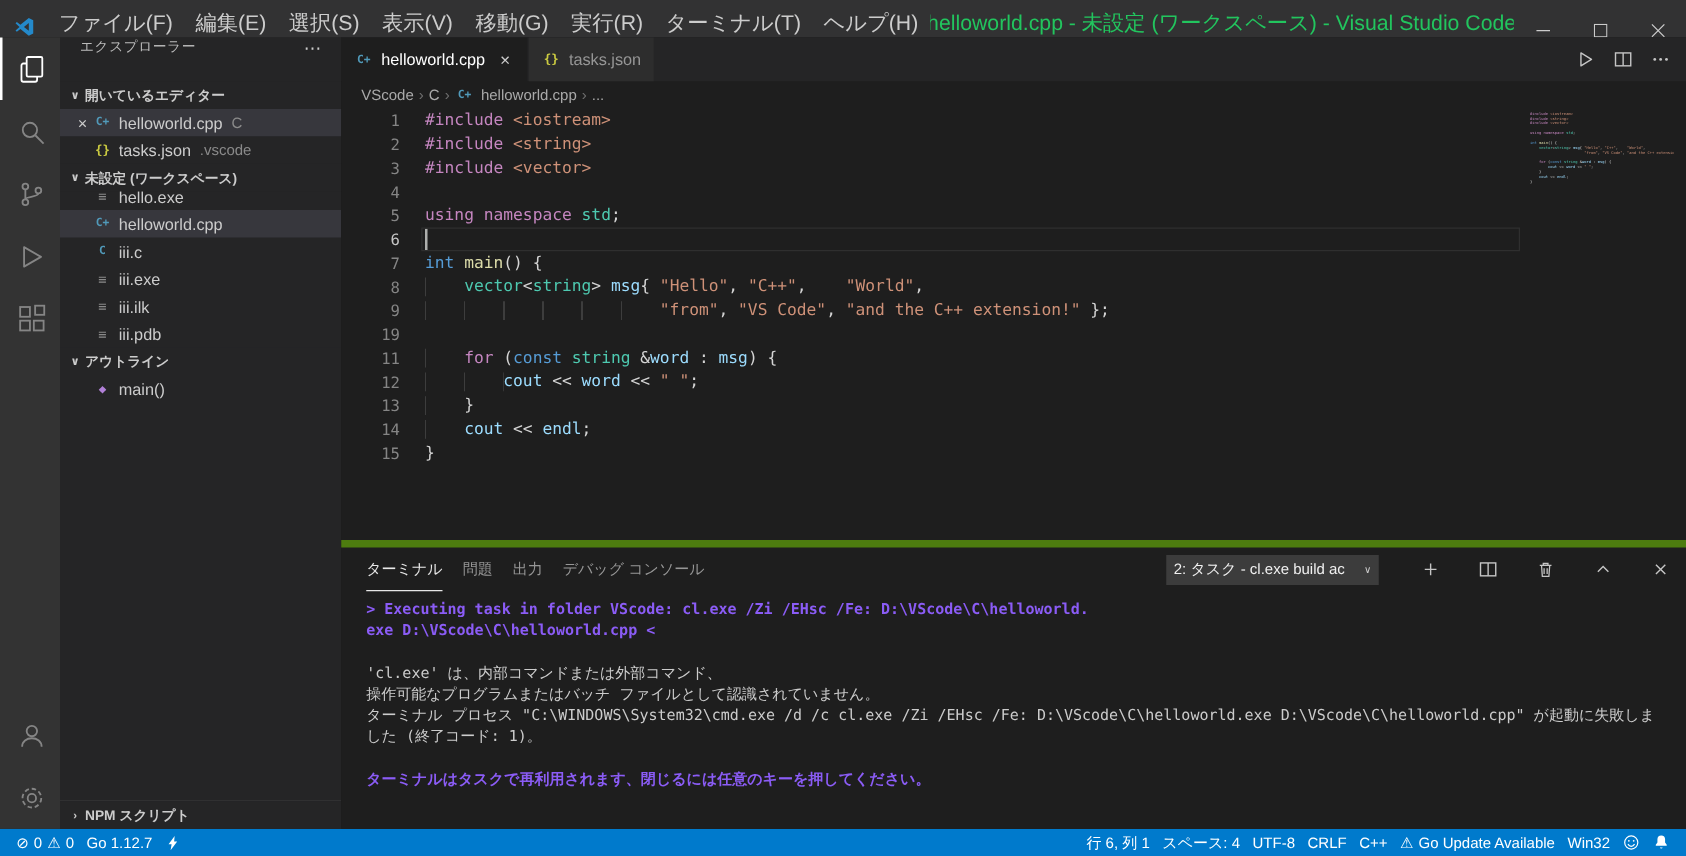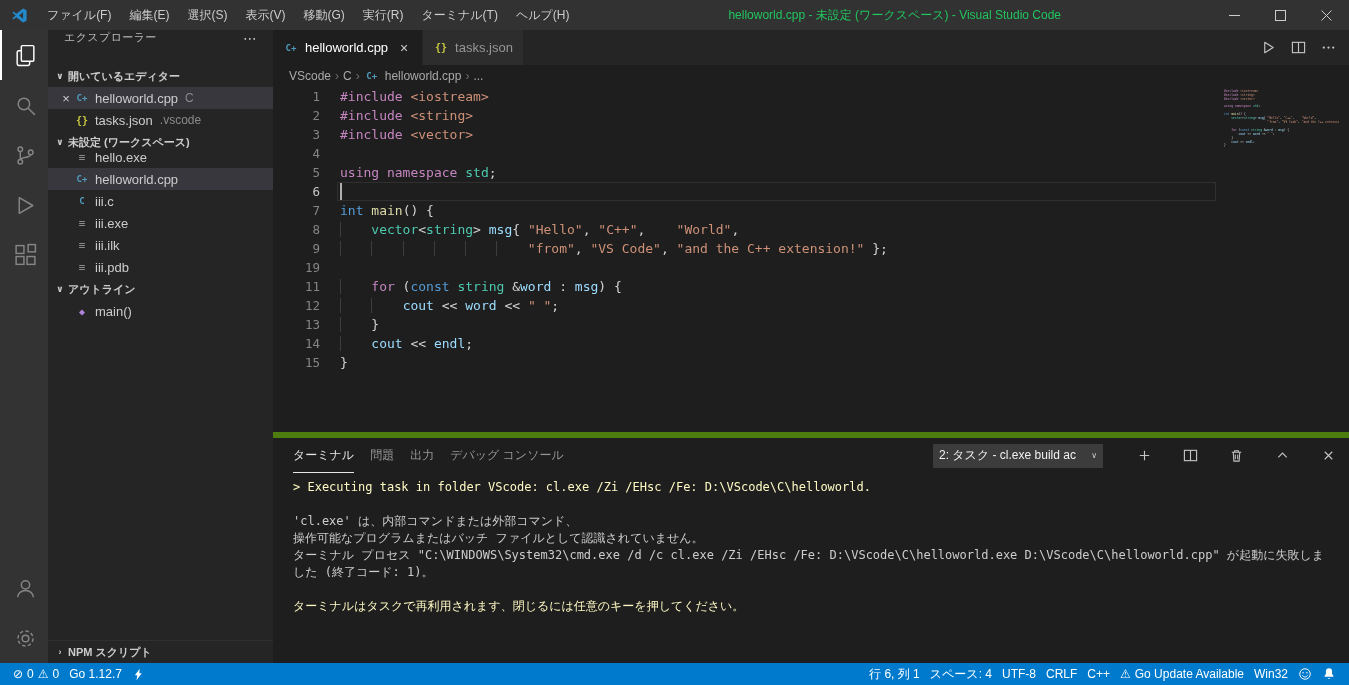--- a/index.html
+++ b/index.html
@@ -1,21 +1,21 @@
 <!DOCTYPE html>
 <html><head>
 <meta charset="utf-8">
 <style>
 *{margin:0;padding:0;box-sizing:border-box}
 html,body{width:1349px;height:685px;overflow:hidden;background:#1e1e1e;color:#ccc;
   font-family:"Liberation Sans","DejaVu Sans",sans-serif;font-size:13px}
 svg{display:block}
 
 
-.titlebar{height:30px;background:#323233;display:flex;align-items:center;font-size:12px;color:#ccc}
+.titlebar{height:30px;background:#323233;display:flex;align-items:flex-end;font-size:17px;color:#ccc}
 .tb-logo{width:38px;display:flex;align-items:center;justify-content:center}
 .tb-menu{display:flex}
 .tb-menu-item{padding:0 9px;display:flex;align-items:center;white-space:nowrap}
 .tb-title{flex:1;display:flex;align-items:center;justify-content:center;white-space:nowrap;overflow:hidden;color:#22c55e}
 .tb-controls{display:flex}
 .tb-btn{width:46px;display:flex;align-items:center;justify-content:center;color:#ccc}
 
 
 .main{display:flex;height:633px}
 
@@ -89,21 +89,21 @@
 .panel-header{height:35px;display:flex;align-items:stretch;padding:0 8px 0 20px;flex:none}
 .panel-tabs{display:flex;height:100%}
 .panel-tab{margin-right:16px;font-size:12px;color:#969696;display:flex;align-items:center;border-bottom:1px solid transparent;white-space:nowrap}
 .panel-tab.active{color:#e7e7e7;border-bottom-color:#e7e7e7}
 .panel-actions{margin-left:auto;display:flex;align-items:center;gap:20px}
 .task-select{width:170px;height:24px;background:#3c3c3c;color:#f0f0f0;font-size:12px;display:flex;align-items:center;padding:0 6px;margin-right:8px}
 .task-select .val{flex:1;white-space:nowrap;overflow:hidden}
 .task-select .dd-chev{font-size:8px;color:#ccc;margin-left:4px}
 .terminal{flex:1;padding:6px 20px 0;font-family:"DejaVu Sans Mono",monospace;font-size:12px;line-height:17px;color:#cccccc;overflow:hidden}
 .tline{white-space:pre-wrap;word-break:break-all;min-height:17px}
-.tline.bold{font-weight:normal;color:#fef9c3}
+.tline.bold{font-weight:bold;color:#8b5cf6}
 
 
 .statusbar{height:22px;background:#007acc;display:flex;align-items:center;color:#fff;font-size:12px;padding:0 8px}
 .sb-item{display:flex;align-items:center;padding:0 5px;gap:4px;white-space:nowrap}
 .sb-right{margin-left:auto;display:flex;align-items:center}
 .sb-ico{font-size:12px}
 </style>
 </head>
 <body>
 
@@ -422,20 +422,21 @@
           </span>
           <span class="icon-btn">
             <svg width="15" height="15" viewBox="0 0 16 16" stroke="currentColor" stroke-width="1.2">
                 <path d="M4 4l8 8M12 4l-8 8"></path>
               </svg>
           </span>
         </div>
       </div>
       <div class="terminal">
           <div class="tline bold">&gt; Executing task in folder VScode: cl.exe /Zi /EHsc /Fe: D:\VScode\C\helloworld.</div>
+          <div class="tline bold">exe D:\VScode\C\helloworld.cpp &lt;</div>
           <div class="tline"></div>
           <div class="tline">'cl.exe' は、内部コマンドまたは外部コマンド、</div>
           <div class="tline">操作可能なプログラムまたはバッチ ファイルとして認識されていません。</div>
           <div class="tline">ターミナル プロセス "C:\WINDOWS\System32\cmd.exe /d /c cl.exe /Zi /EHsc /Fe: D:\VScode\C\helloworld.exe D:\VScode\C\helloworld.cpp" が起動に失敗しました (終了コード: 1)。</div>
           <div class="tline"></div>
           <div class="tline bold">ターミナルはタスクで再利用されます、閉じるには任意のキーを押してください。</div>
         </div>
     </div>
   </div>
 </div>

